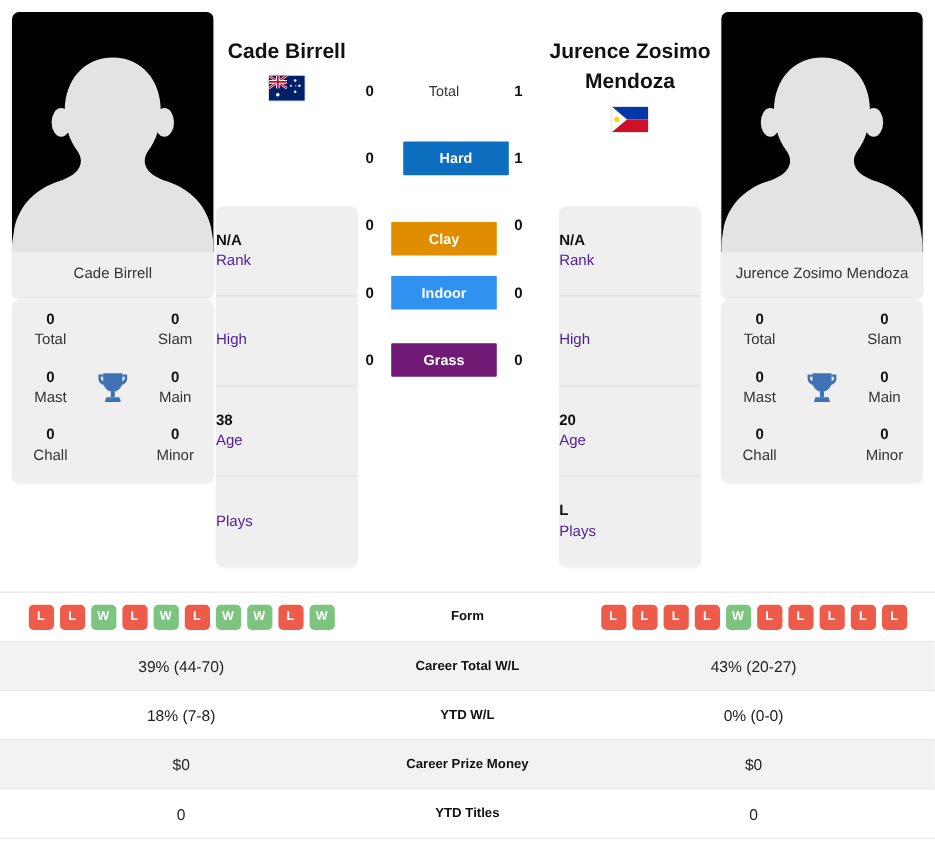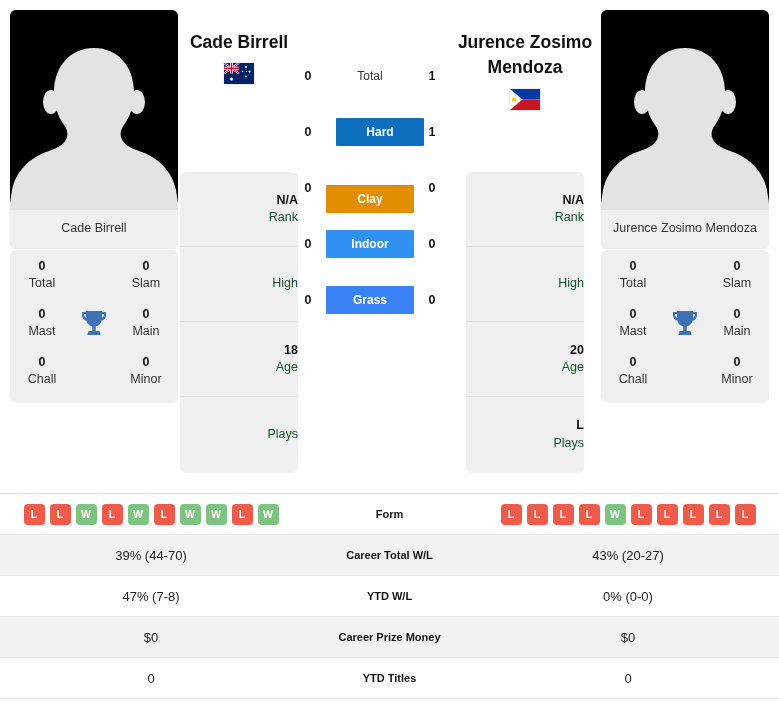--- a/index.html
+++ b/index.html
@@ -120,34 +120,34 @@
     box-shadow: 0 1px 2px rgba(0,0,0,0.06);
     overflow: hidden;
   }
   .info-card.left  { left: 180px; }
   .info-card.right { left: 466px; }
   .info-row {
     height: 75px;
     border-bottom: 1px solid #e2e2e2;
     display: flex;
     flex-direction: column;
-    align-items: flex-end;
+    align-items: flex-start;
     justify-content: center;
   }
   .info-row:last-child { border-bottom: none; }
   .i-val {
     font-size: 12.5px;
     font-weight: bold;
     color: #111;
     line-height: 1.4;
     min-height: 0;
   }
   .i-lbl {
     font-size: 12.5px;
-    color: #14532d;
+    color: #4c1d95;
     line-height: 1.4;
   }
 
   
   .h2h {
     position: absolute;
     top: 62px;
     left: 300px;
     width: 140px;
   }
@@ -380,21 +380,21 @@
   <div class="info-card left">
     <div class="info-row">
       <div class="i-val">N/A</div>
       <div class="i-lbl">Rank</div>
     </div>
     <div class="info-row">
       <div class="i-val"></div>
       <div class="i-lbl">High</div>
     </div>
     <div class="info-row">
-      <div class="i-val">18</div>
+      <div class="i-val">38</div>
       <div class="i-lbl">Age</div>
     </div>
     <div class="info-row">
       <div class="i-val"></div>
       <div class="i-lbl">Plays</div>
     </div>
   </div>
 
   <div class="info-card right">
     <div class="info-row">
@@ -431,21 +431,21 @@
         <div class="h2h-surface" style="background: rgb(224, 142, 0); margin-top: 22px;">Clay</div>
         <div class="h2h-score">0</div>
       </div>
       <div class="h2h-row">
         <div class="h2h-score">0</div>
         <div class="h2h-surface" style="background: rgb(47, 146, 240);">Indoor</div>
         <div class="h2h-score">0</div>
       </div>
       <div class="h2h-row">
         <div class="h2h-score">0</div>
-        <div class="h2h-surface" style="background: #3b82f6;">Grass</div>
+        <div class="h2h-surface" style="background: #701a75;">Grass</div>
         <div class="h2h-score">0</div>
       </div>
     </div>
 </div>
 
 <div class="stats-table" id="stats-table">
     <div class="s-row plain">
       <div class="s-left">
         <div class="form-strip">
           <div class="badge l">L</div>
@@ -475,21 +475,21 @@
           <div class="badge l">L</div>
         </div>
       </div>
     </div>
     <div class="s-row alt">
       <div class="s-left">39% (44-70)</div>
       <div class="s-mid">Career Total W/L</div>
       <div class="s-right">43% (20-27)</div>
     </div>
     <div class="s-row plain">
-      <div class="s-left">47% (7-8)</div>
+      <div class="s-left">18% (7-8)</div>
       <div class="s-mid">YTD W/L</div>
       <div class="s-right">0% (0-0)</div>
     </div>
     <div class="s-row alt">
       <div class="s-left">$0</div>
       <div class="s-mid">Career Prize Money</div>
       <div class="s-right">$0</div>
     </div>
     <div class="s-row plain">
       <div class="s-left">0</div>

